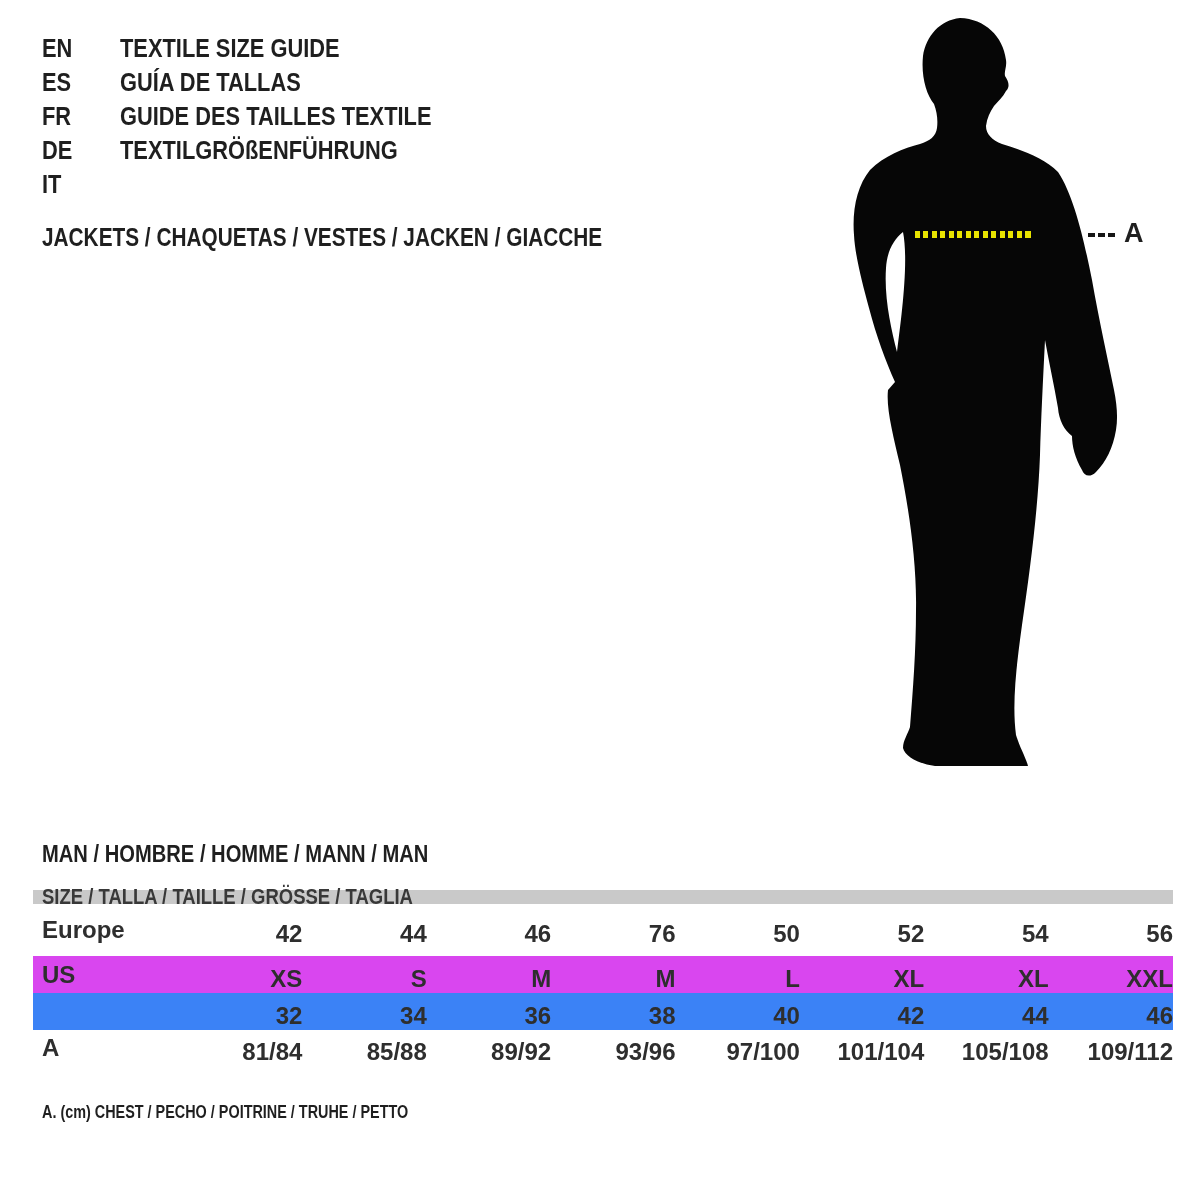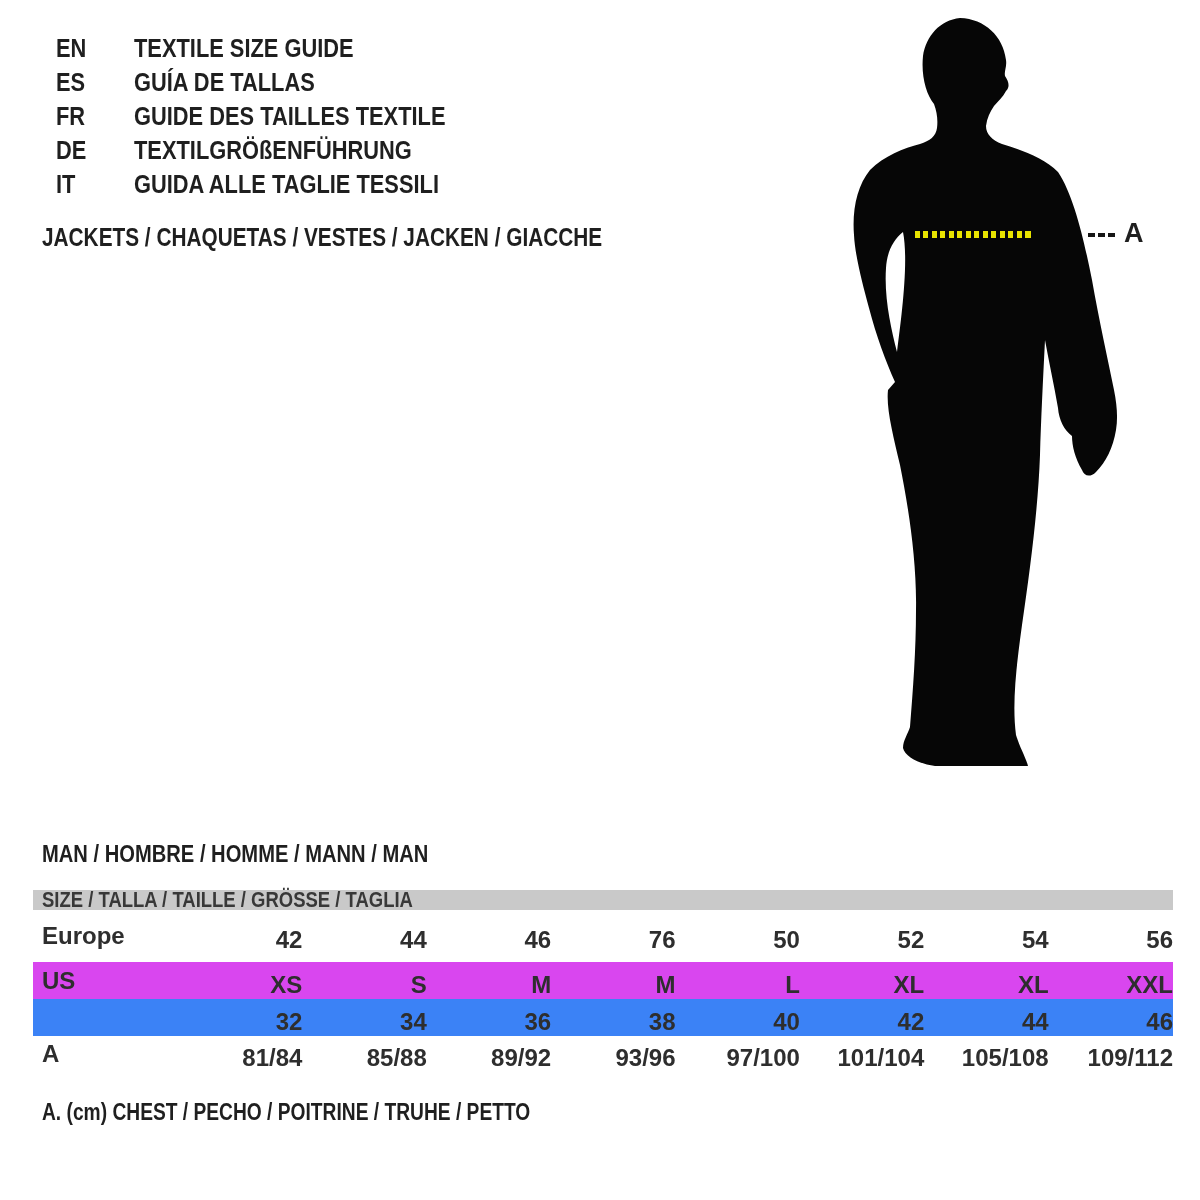--- a/index.html
+++ b/index.html
@@ -8,21 +8,21 @@
     font-family:"Liberation Sans","DejaVu Sans",sans-serif;
     font-weight:bold;color:#1f1f1f;
     -webkit-font-smoothing:antialiased;
   }
   .abs{position:absolute;}
   .cond{transform:scaleX(0.84);transform-origin:0 50%;white-space:nowrap;display:inline-block;}
   .cond80{transform:scaleX(0.80);transform-origin:0 50%;white-space:nowrap;display:inline-block;}
 
   
   .lang-table{left:42px;top:31px;display:grid;grid-template-columns:78px auto;}
-  .lang-table .cell{height:34px;display:flex;align-items:center;font-size:26px;margin-left:14px;}
+  .lang-table .cell{height:34px;display:flex;align-items:center;font-size:26px;}
 
   
   .categories{left:42px;top:221px;font-size:26px;line-height:33px;}
 
   
   .figure-svg{left:840px;top:12px;width:310px;height:768px;}
 
   .chest-line{
     left:915px;top:231px;width:118px;height:7px;
     background:repeating-linear-gradient(90deg,var(--dot) 0 5px,transparent 5px 8.5px);
@@ -32,33 +32,33 @@
     background:repeating-linear-gradient(90deg,#161616 0 7px,transparent 7px 10px);
   }
   .marker-label{left:1124px;top:218px;font-size:27px;line-height:30px;}
 
   
   .section-title{left:42px;top:842px;font-size:24px;line-height:24px;}
 
   
   .size-table{left:33px;top:890px;width:1140px;}
   .size-table-header{
-    height:20px;background:#c9c9c9;color:#383838;
+    height:14px;background:#c9c9c9;color:#383838;
     display:flex;align-items:center;padding-left:9px;font-size:22px;
   }
   .trow{display:grid;grid-template-columns:145px repeat(8,1fr);align-items:center;color:#2e2e2e;}
   .trow .lbl{padding-left:9px;font-size:24px;text-align:left;}
   .trow .val{font-size:24px;text-align:right;margin-top:8px;}
   .row-europe{height:52px;}
   .row-us{height:37px;background:#d946ef;}
   .row-num{height:37px;background:#3b82f6;}
   .row-a{height:34px;}
 
   
-  .legend{left:42px;top:1100px;font-size:24px;line-height:24px;}
+  .legend{left:42px;top:1100px;font-size:18px;line-height:24px;}
 </style>
 </head>
 <body>
 
 <div class="abs lang-table">
   <div class="cell">
       <span class="cond">EN</span>
     </div>
   <div class="cell">
       <span class="cond">TEXTILE SIZE GUIDE</span>
@@ -76,23 +76,20 @@
       <span class="cond">GUIDE DES TAILLES TEXTILE</span>
     </div>
   <div class="cell">
       <span class="cond">DE</span>
     </div>
   <div class="cell">
       <span class="cond">TEXTILGRÖßENFÜHRUNG</span>
     </div>
   <div class="cell">
       <span class="cond">IT</span>
-    </div>
-  <div class="cell">
-      <span class="cond">GUIDA ALLE TAGLIE TESSILI</span>
     </div>
 </div>
 
 <div class="abs categories">
   <div><span class="cond80">JACKETS / CHAQUETAS / VESTES / JACKEN / GIACCHE</span></div>
 </div>
 
 <svg class="abs figure-svg" viewBox="840 12 310 768" aria-hidden="true">
   <path fill="#060606" fill-rule="evenodd" d="
     M 960,18

